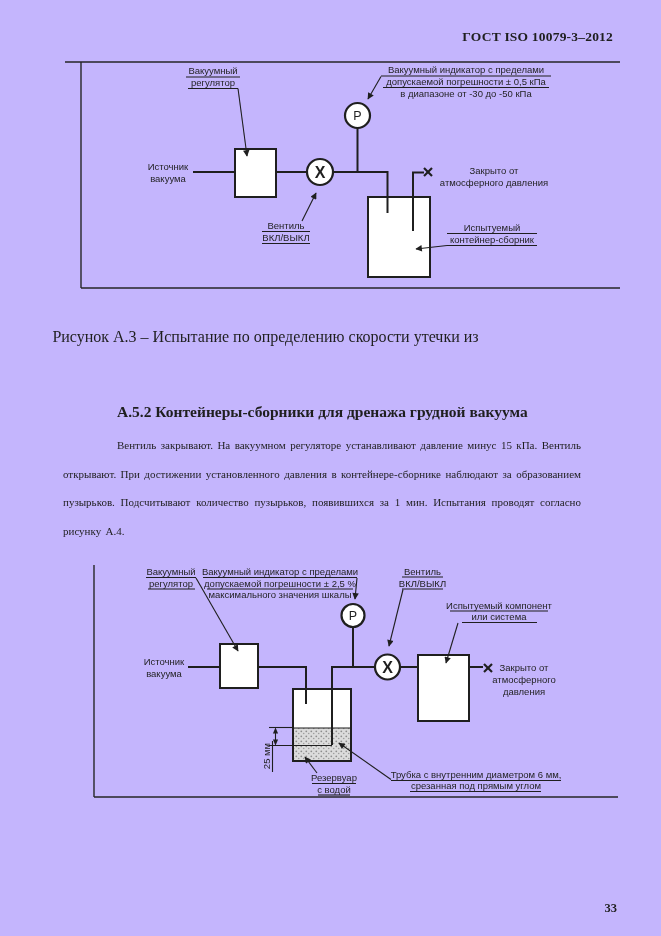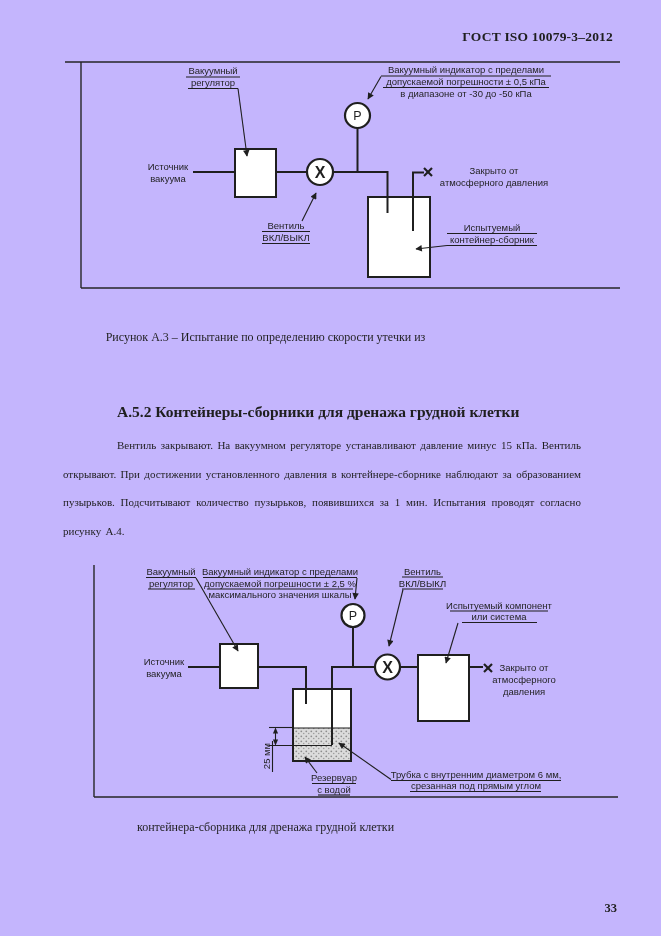--- a/index.html
+++ b/index.html
@@ -1,20 +1,20 @@
 <!DOCTYPE html>
 <html><head>
 <meta charset="utf-8">
 <style>
   html,body{margin:0;padding:0;background:#888;}
   .page{position:relative;width:661px;height:936px;background:#c4b5fd;overflow:hidden;
         font-family:"Liberation Serif", serif;color:#1f1f1f;}
   .hdr{position:absolute;top:29px;right:48px;font-size:13.5px;font-weight:bold;letter-spacing:.2px;}
   .fig{position:absolute;left:0;}
-  .caption{position:absolute;left:0;width:531px;text-align:center;font-size:12px;line-height:24px;}
+  .caption{position:absolute;left:0;width:531px;text-align:center;font-size:16px;line-height:24px;}
   .heading{position:absolute;left:117px;top:403px;font-size:15.5px;font-weight:bold;}
   .para{position:absolute;left:63px;top:431px;width:518px;font-size:11px;line-height:28.6px;
         text-align:justify;text-indent:54px;word-spacing:1.5px;}
   .pagenum{position:absolute;top:901px;right:44px;font-size:12.5px;font-weight:bold;}
   svg text{font-family:"Liberation Sans", sans-serif;font-size:9.5px;fill:#1f1f1f;}
   svg text.gP{font-size:12.5px;}
   svg text.gX{font-size:16px;font-weight:bold;}
   svg .pipe{stroke:#1f1f1f;stroke-width:2;fill:none;}
   svg .box{fill:#ffffff;stroke:#1f1f1f;stroke-width:2;}
   svg .thin{stroke:#1f1f1f;stroke-width:1.1;fill:none;}
@@ -107,21 +107,21 @@
       <text x="492" y="243" text-anchor="middle">контейнер-сборник</text>
       <path class="thin" d="M447,233.5 H537"></path>
       <path class="thin" d="M447,245.5 H537"></path>
     </g>
   </svg>
 
   <div class="caption" style="top:325px">
     <div>Рисунок А.3 – Испытание по определению скорости утечки из</div>
   </div>
 
-  <div class="heading">А.5.2 Контейнеры-сборники для дренажа грудной клетки</div>
+  <div class="heading">А.5.2 Контейнеры-сборники для дренажа грудной вакуума</div>
 
   <div class="para">Вентиль закрывают. На вакуумном регуляторе устанавливают давление минус 15 кПа. Вентиль открывают. При достижении установленного давления в контейнере-сборнике наблюдают за образованием пузырьков. Подсчитывают количество пузырьков, появившихся за 1 мин. Испытания проводят согласно рисунку А.4.</div>
 
   <svg class="fig" style="top:545px" width="661" height="265" viewBox="0 545 661 265">
     <defs>
       <marker id="ar2" viewBox="0 0 10 10" refX="9" refY="5" markerWidth="8" markerHeight="6.5" orient="auto-start-reverse" markerUnits="userSpaceOnUse">
         <path d="M0,0 L10,5 L0,10 z" fill="#1f1f1f"></path>
       </marker>
       <pattern id="waterstipple" patternUnits="userSpaceOnUse" width="5" height="5">
         <rect width="5" height="5" fill="#dcdcdc"></rect>
@@ -226,18 +226,17 @@
     </g>
     <g>
       <text x="476" y="778" text-anchor="middle">Трубка с внутренним диаметром 6 мм,</text>
       <text x="476" y="789" text-anchor="middle">срезанная под прямым углом</text>
       <path class="thin" d="M391,780.5 H561"></path>
       <path class="thin" d="M410,791.5 H541"></path>
     </g>
   </svg>
 
   <div class="caption" style="top:815px">
-    <div>контейнера-сборника для дренажа грудной клетки</div>
   </div>
 
   <div class="pagenum">33</div>
 
 </div>
 
 </body></html>

